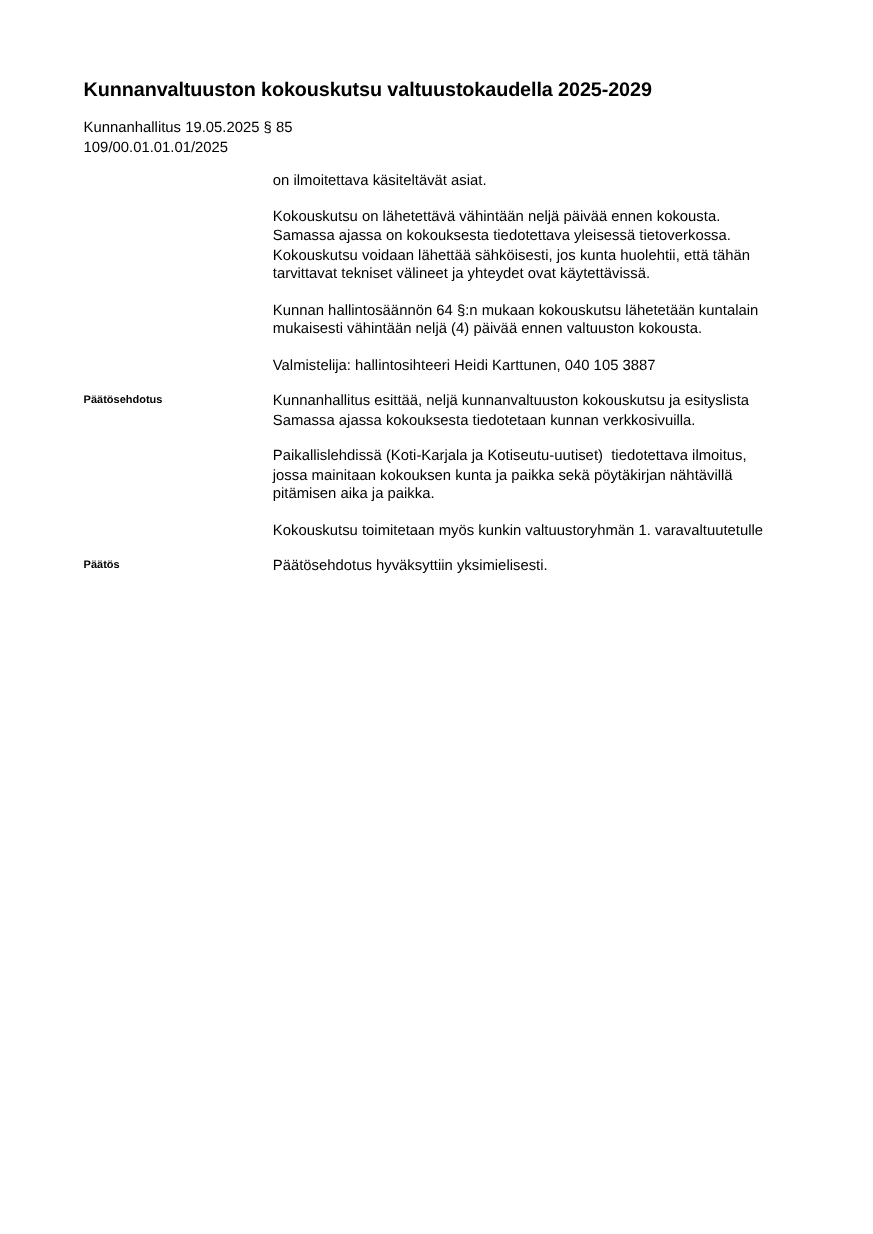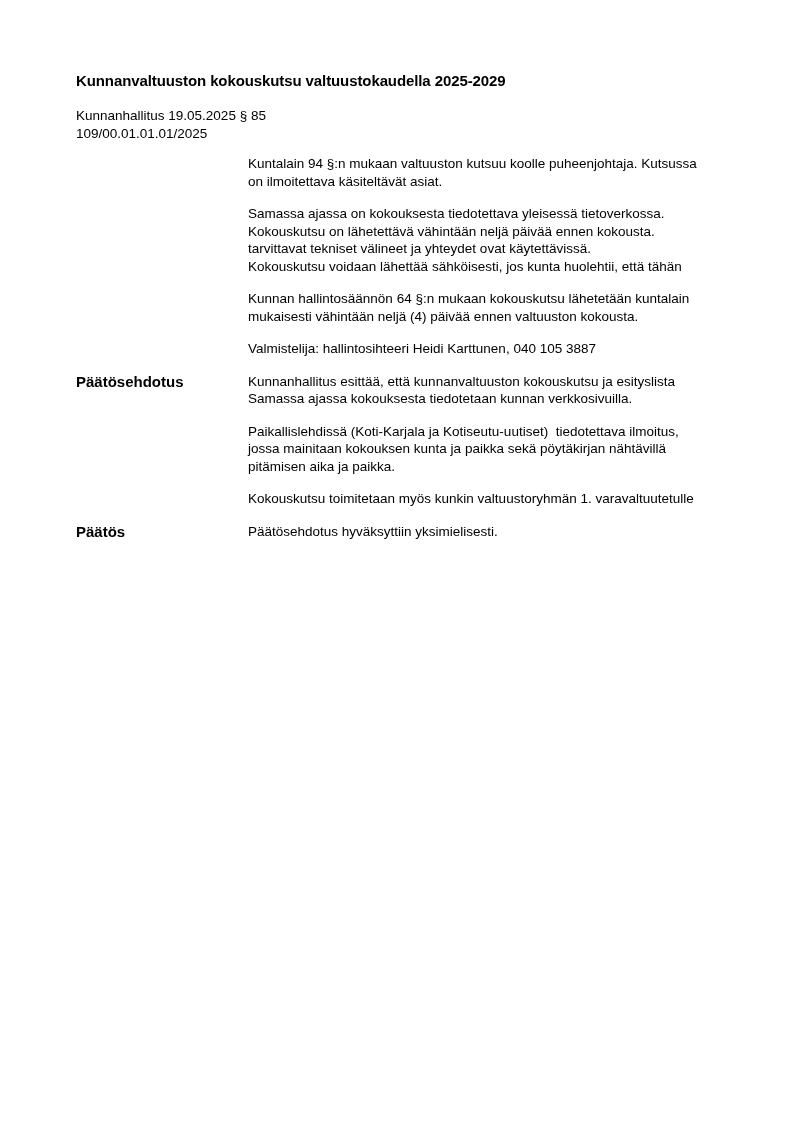--- a/index.html
+++ b/index.html
@@ -13,42 +13,42 @@
     height: 1122px;
     background: #ffffff;
     color: #000000;
     font-family: "Liberation Sans", "DejaVu Sans", sans-serif;
     box-sizing: border-box;
     padding: 72px 40px 0 76px;
     overflow: hidden;
   }
   .title {
     margin: 0 0 17px 0;
-    font-size: 15px;
+    font-size: 18px;
     font-weight: bold;
     line-height: 18px;
     letter-spacing: -0.1px;
     white-space: pre;
   }
   .meta-block {
     margin: 4px 0 13px 0;
   }
   .meta-line {
     font-size: 13.5px;
     line-height: 17.5px;
     white-space: pre;
   }
   .section-row {
     display: flex;
     align-items: flex-start;
   }
   .label-cell {
     flex: 0 0 172px;
     width: 172px;
-    font-size: 15px;
+    font-size: 10px;
     font-weight: bold;
     line-height: 17.5px;
     white-space: pre;
   }
   .body-cell {
     flex: 1 1 auto;
     min-width: 0;
   }
   .paragraph {
     margin: 0 0 15px 0;
@@ -68,43 +68,42 @@
   <div class="meta-block">
     <div class="meta-line">Kunnanhallitus 19.05.2025 § 85</div>
     <div class="meta-line">109/00.01.01.01/2025</div>
   </div>
 
   <div id="sections">
       <div class="section-row">
         <div class="label-cell"></div>
         <div class="body-cell">
           <div class="paragraph">
-            <div class="line">Kuntalain 94 §:n mukaan valtuuston kutsuu koolle puheenjohtaja. Kutsussa</div>
             <div class="line">on ilmoitettava käsiteltävät asiat.</div>
           </div>
           <div class="paragraph">
+            <div class="line">Kokouskutsu on lähetettävä vähintään neljä päivää ennen kokousta.</div>
             <div class="line">Samassa ajassa on kokouksesta tiedotettava yleisessä tietoverkossa.</div>
-            <div class="line">Kokouskutsu on lähetettävä vähintään neljä päivää ennen kokousta.</div>
+            <div class="line">Kokouskutsu voidaan lähettää sähköisesti, jos kunta huolehtii, että tähän</div>
             <div class="line">tarvittavat tekniset välineet ja yhteydet ovat käytettävissä.</div>
-            <div class="line">Kokouskutsu voidaan lähettää sähköisesti, jos kunta huolehtii, että tähän</div>
           </div>
           <div class="paragraph">
             <div class="line">Kunnan hallintosäännön 64 §:n mukaan kokouskutsu lähetetään kuntalain</div>
             <div class="line">mukaisesti vähintään neljä (4) päivää ennen valtuuston kokousta.</div>
           </div>
           <div class="paragraph">
             <div class="line">Valmistelija: hallintosihteeri Heidi Karttunen, 040 105 3887</div>
           </div>
         </div>
       </div>
       <div class="section-row">
         <div class="label-cell">Päätösehdotus</div>
         <div class="body-cell">
           <div class="paragraph">
-            <div class="line">Kunnanhallitus esittää, että kunnanvaltuuston kokouskutsu ja esityslista</div>
+            <div class="line">Kunnanhallitus esittää, neljä kunnanvaltuuston kokouskutsu ja esityslista</div>
             <div class="line">Samassa ajassa kokouksesta tiedotetaan kunnan verkkosivuilla.</div>
           </div>
           <div class="paragraph">
             <div class="line">Paikallislehdissä (Koti-Karjala ja Kotiseutu-uutiset)  tiedotettava ilmoitus,</div>
             <div class="line">jossa mainitaan kokouksen kunta ja paikka sekä pöytäkirjan nähtävillä</div>
             <div class="line">pitämisen aika ja paikka.</div>
           </div>
           <div class="paragraph">
             <div class="line">Kokouskutsu toimitetaan myös kunkin valtuustoryhmän 1. varavaltuutetulle</div>
           </div>

